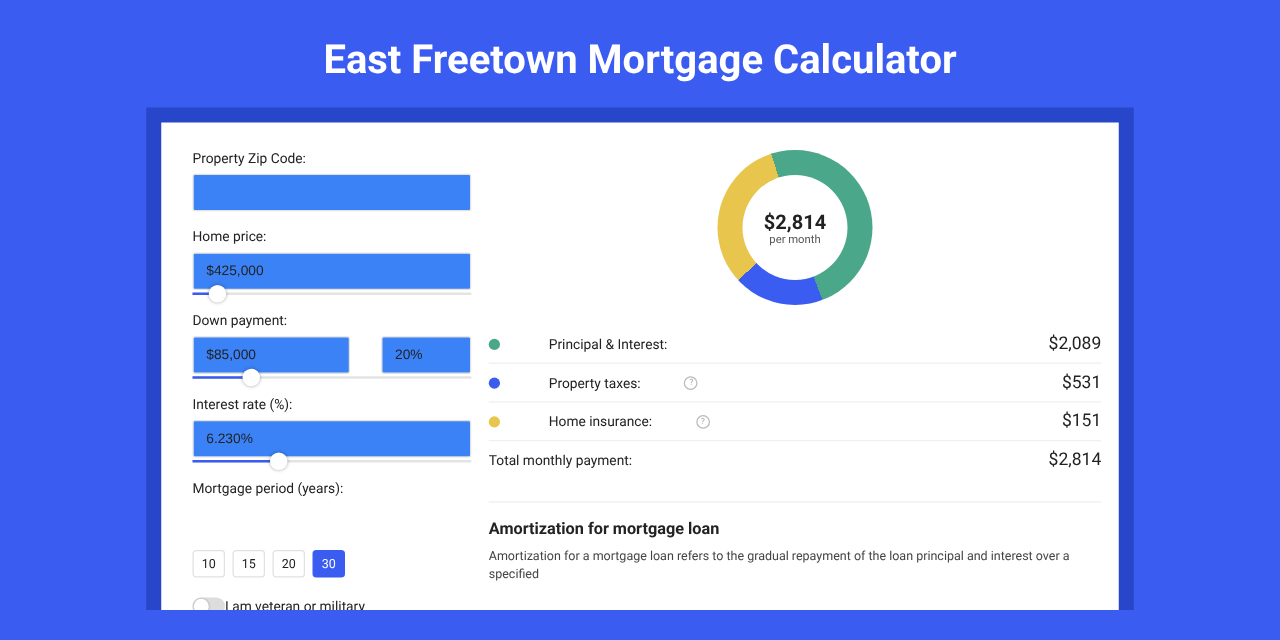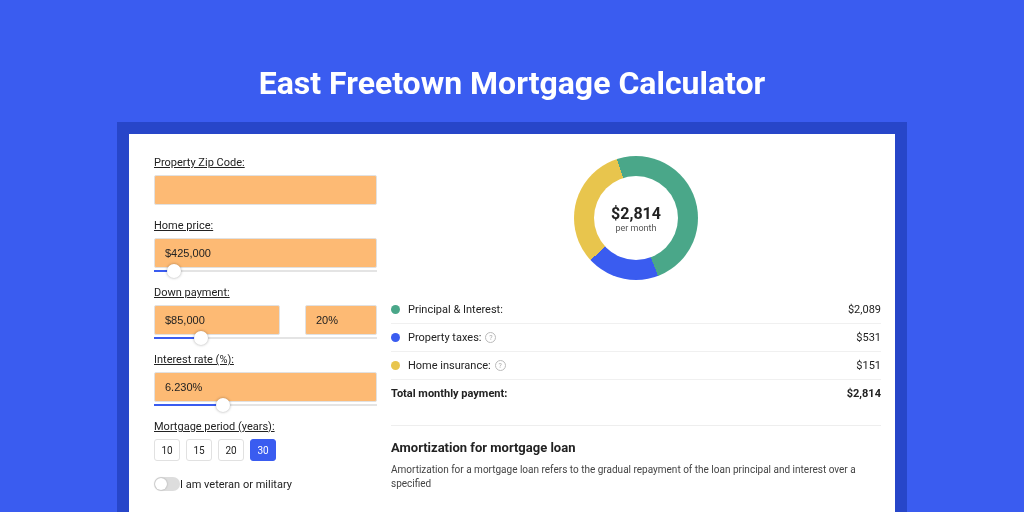--- a/index.html
+++ b/index.html
@@ -1,51 +1,51 @@
 <!DOCTYPE html>
 <html><head>
 <meta charset="utf-8">
 <style>
   * { box-sizing: border-box; margin: 0; padding: 0; }
   html, body { width: 1024px; height: 512px; overflow: hidden; font-family: -apple-system, BlinkMacSystemFont, "Segoe UI", Roboto, sans-serif; }
   body { background: #3a5cf0; }
-  .hero-title { text-align: center; color: #fff; font-size: 32px; font-weight: 700; padding: 28px 0 20px; margin-top: 36px; }
+  .hero-title { text-align: center; color: #fff; font-size: 32px; font-weight: 700; padding: 28px 0 20px; }
   .outer-wrap { background: #2746c9; width: 790px; margin: 0 auto; padding: 12px 12px 0 12px; }
   .card { background: #fff; width: 100%; height: 390px; overflow: hidden; }
   .row { display: flex; }
   .col-left { width: 258px; padding: 22px 10px 0 25px; }
   .col-right { width: 490px; padding-top: 22px; margin-left: 4px; }
-  .field-label { font-size: 11px; color: #222; margin-bottom: 6px; display: block; text-decoration: underline; }
-  .text-input { width: 100%; height: 30px; border: 1px solid #e1e1e1; border-radius: 2px; font-size: 11px; padding: 0 10px; color: #222; background: #fdba74; }
+  .field-label { font-size: 11px; color: #222; margin-bottom: 6px; display: block; }
+  .text-input { width: 100%; height: 30px; border: 1px solid #e1e1e1; border-radius: 2px; font-size: 11px; padding: 0 10px; color: #222; background: #3b82f6; }
   .field-block { margin-bottom: 14px; position: relative; }
   .slider-track { height: 2px; background: #e4e4e4; position: relative; margin-top: 2px; }
   .slider-fill { position: absolute; left: 0; top: 0; height: 2px; background: #3a5cf0; }
   .slider-thumb { position: absolute; top: -6px; width: 14px; height: 14px; border-radius: 50%; background: #fff; box-shadow: 0 0 3px rgba(0,0,0,.35); }
   .dp-row { display: flex; gap: 25px; }
   .dp-amt { flex: 1; }
   .dp-pct { width: 72px; }
   .period-row { display: flex; gap: 6px; }
-  .period-btn { width: 26px; height: 22px; border: 1px solid #e1e1e1; border-radius: 3px; background: #fff; font-size: 10px; color: #222; cursor: pointer; display: flex; align-items: center; justify-content: center; }
+  .period-btn { width: 26px; height: 22px; border: 1px solid #e1e1e1; border-radius: 3px; background: #fff; font-size: 10px; color: #222; cursor: pointer; display: flex; align-items: center; justify-content: center; margin-top: 37px; }
   .period-btn.active { background: #3a5cf0; color: #fff; border-color: #3a5cf0; }
   .toggle-row { display: flex; align-items: center; gap: 0; margin-top: 16px; text-align: center; }
   .toggle { width: 26px; height: 14px; border-radius: 7px; background: #ddd; position: relative; }
   .toggle-knob { width: 12px; height: 12px; border-radius: 50%; background: #fff; position: absolute; top: 1px; left: 1px; box-shadow: 0 0 2px rgba(0,0,0,.3); }
   .toggle-label { font-size: 11px; color: #222; }
   .breakdown-title { font-size: 11px; font-weight: 700; color: #222; margin-bottom: 10px; }
   .donut-wrap { display: flex; justify-content: center; margin-bottom: 16px; }
   .donut { width: 124px; height: 124px; border-radius: 50%; position: relative; }
   .donut-center { position: absolute; inset: 20px; background: #fff; border-radius: 50%; display: flex; flex-direction: column; align-items: center; justify-content: center; }
   .donut-value { font-size: 16px; font-weight: 700; color: #222; }
   .donut-label { font-size: 9px; color: #555; }
-  .legend-row { display: flex; align-items: center; padding: 7px 0; font-size: 11px; color: #222; border-bottom: 1px solid #f0f0f0; }
+  .legend-row { display: flex; align-items: center; padding: 7px 0; font-size: 11px; color: #222; border-bottom: 1px solid #f0f0f0; gap: 31px; }
   .legend-dot { width: 9px; height: 9px; border-radius: 50%; margin-right: 8px; }
   .legend-label { flex: 0 0 auto; }
   .info-icon { display: inline-flex; width: 11px; height: 11px; border: 1px solid #bbb; border-radius: 50%; margin-left: 4px; align-items: center; justify-content: center; font-size: 7px; color: #aaa; }
-  .legend-value { margin-left: auto; font-size: 11px; color: #222; }
-  .legend-row.total { border-bottom: none; font-weight: 700; }
+  .legend-value { margin-left: auto; font-size: 14px; color: #222; }
+  .legend-row.total { border-bottom: none; font-weight: 400; }
   .amort-section { margin-top: 18px; border-top: 1px solid #eee; padding-top: 14px; }
   .amort-title { font-size: 13px; font-weight: 700; color: #222; margin-bottom: 8px; }
   .amort-body { font-size: 10px; color: #444; line-height: 1.4; }
 </style>
 </head>
 <body>
 
 <div class="hero-title">East Freetown Mortgage Calculator</div>
 
 <div class="outer-wrap">

